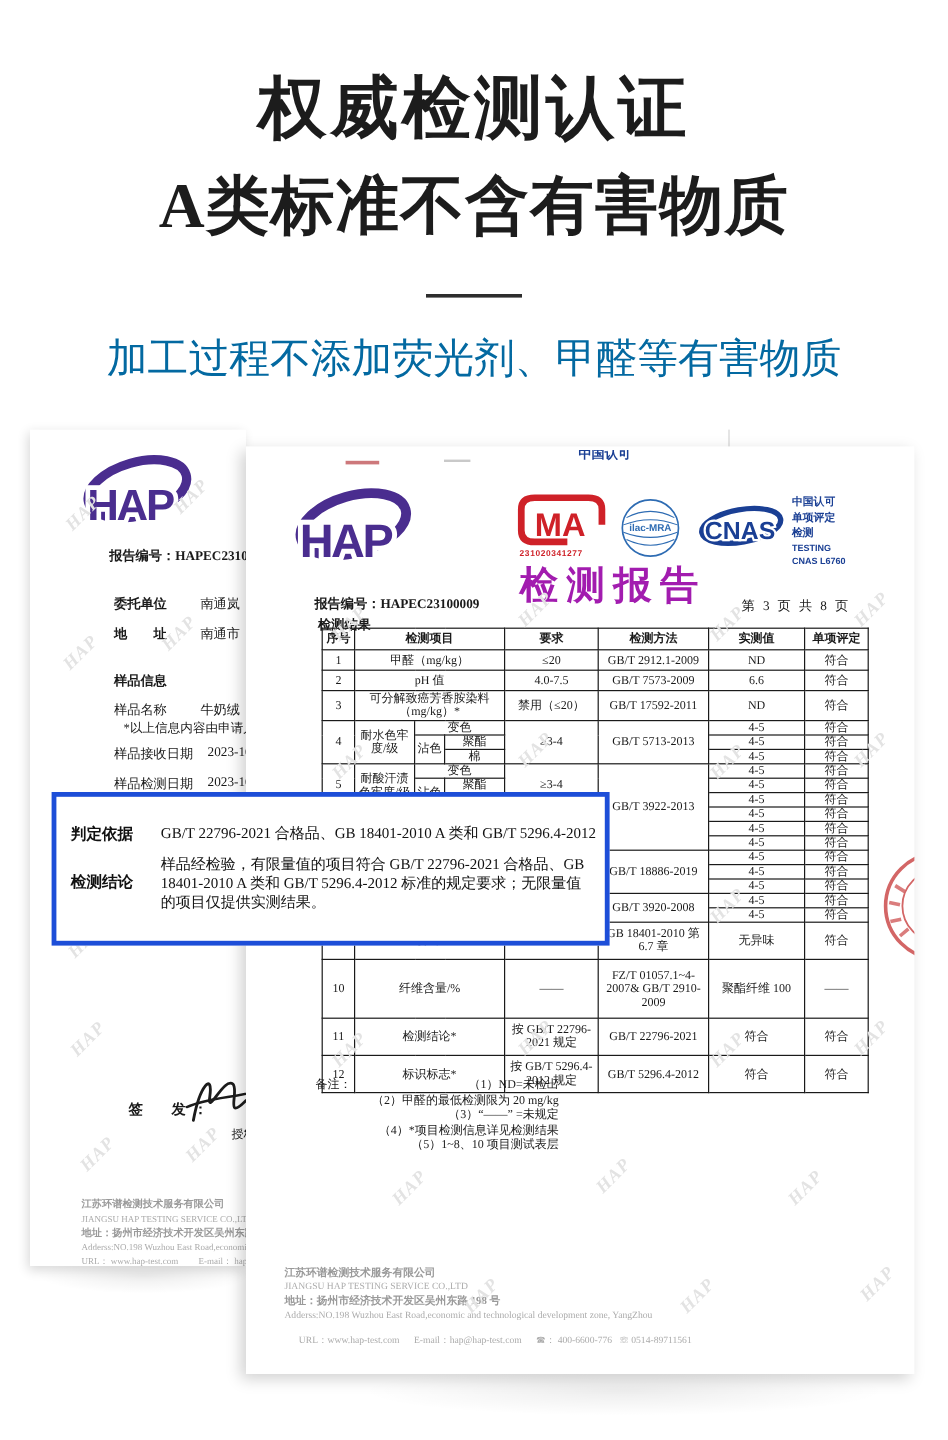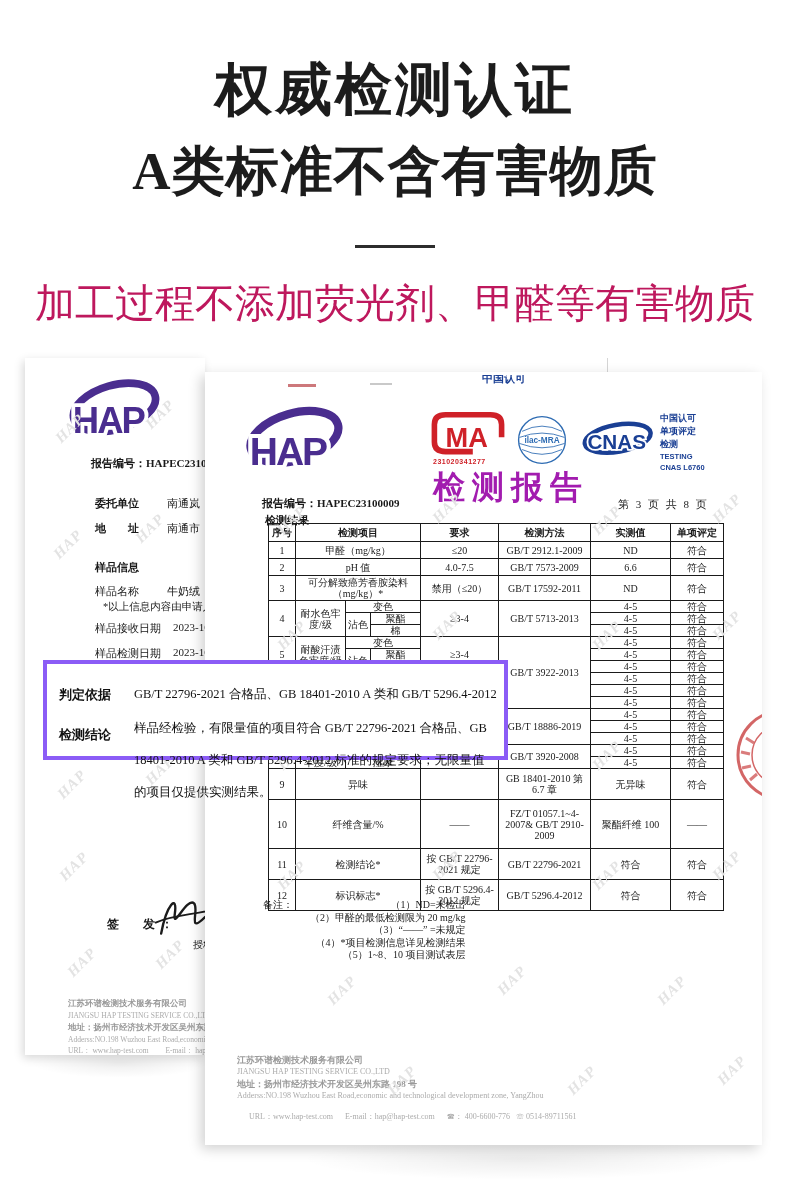--- a/index.html
+++ b/index.html
@@ -5,21 +5,21 @@
   html,body{margin:0;padding:0;background:#fff;}
   #canvas{position:relative;width:790px;height:1200px;background:#fff;overflow:hidden;
           font-family:"Liberation Serif","DejaVu Serif",serif;color:#1a1a1a;}
   
   .title1{position:absolute;left:0;top:52px;width:790px;text-align:center;
           font-size:57px;font-weight:bold;letter-spacing:3px;color:#1c1c1c;}
   .title2{position:absolute;left:0;top:136px;width:790px;text-align:center;
           font-size:53px;font-weight:bold;letter-spacing:1px;color:#1c1c1c;}
   .divider{position:absolute;left:355px;top:245px;width:80px;height:3px;background:#2d2d2d;}
   .subtitle{position:absolute;left:0;top:276px;width:790px;text-align:center;
-            font-size:40px;color:#be185d;}
+            font-size:34px;color:#0369a1;}
   
   .doc{position:absolute;background:#fff;overflow:hidden;}
   #leftDoc{left:25px;top:358px;width:180px;height:697px;z-index:1;
            box-shadow:-2px 3px 9px rgba(0,0,0,.16);}
   #rightDoc{left:205px;top:372px;width:557px;height:773px;z-index:2;
             box-shadow:-4px 4px 12px rgba(0,0,0,.18);}
   .wm{position:absolute;color:#e3e3e3;font-size:15px;font-style:italic;font-weight:bold;
       transform:rotate(-45deg);letter-spacing:1px;pointer-events:none;}
   .abs{position:absolute;white-space:nowrap;}
   .b{font-weight:bold;}
@@ -41,22 +41,22 @@
   #resultTable{position:absolute;left:63px;top:151px;width:455px;border-collapse:collapse;
                table-layout:fixed;font-size:10px;line-height:11px;text-align:center;}
   #resultTable td,#resultTable th{border:1px solid #1a1a1a;padding:0 1px;vertical-align:middle;
                font-weight:normal;overflow:hidden;}
   #resultTable th{font-weight:bold;height:17px;}
   .h16{height:16px;} .h24{height:24px;} .h11{height:11px;} .h30{height:30px;} .h48{height:48px;}
   .notes{font-size:10px;line-height:12.5px;}
   .rfoot1{font-size:9px;font-weight:bold;color:#9a9a9a;}
   .rfoot2{font-size:8px;color:#ababab;white-space:pre;}
   
-  #verdictBox{position:absolute;left:43px;top:660px;width:465px;height:100px;background:#fff;
-              border:4px solid #8b5cf6;box-sizing:border-box;z-index:5;}
+  #verdictBox{position:absolute;left:43px;top:660px;width:465px;height:128px;background:#fff;
+              border:4px solid #1d4ed8;box-sizing:border-box;z-index:5;}
   #verdictBox .vlbl{position:absolute;font-size:13px;font-weight:bold;color:#111;}
   #verdictBox .vtxt{position:absolute;font-size:12.5px;color:#111;}
   
   #stamp{position:absolute;left:515px;top:328px;width:90px;height:110px;opacity:.8;}
   .frag{position:absolute;}
   .shadowBlob{position:absolute;background:radial-gradient(ellipse at center,rgba(0,0,0,.07),rgba(0,0,0,0) 70%);}
 </style>
 </head>
 <body>
 
@@ -398,16 +398,16 @@
     <span class="wm" style="left:450px;top:610px;">HAP</span>
     <span class="wm" style="left:180px;top:700px;">HAP</span>
     <span class="wm" style="left:360px;top:700px;">HAP</span>
     <span class="wm" style="left:510px;top:690px;">HAP</span>
   </div>
 
   <div id="verdictBox">
     <span class="vlbl" style="left:12px;top:22px;">判定依据</span>
     <span class="vtxt" style="left:87px;top:22px;white-space:nowrap;">GB/T 22796-2021 合格品、GB 18401-2010 A 类和 GB/T 5296.4-2012</span>
     <span class="vlbl" style="left:12px;top:62px;">检测结论</span>
-    <span class="vtxt" style="left:87px;top:48px;width:362px;line-height:32px;">样品经检验，有限量值的项目符合 GB/T 22796-2021 合格品、GB 18401-2010 A 类和 GB/T 5296.4-2012 标准的规定要求；无限量值的项目仅提供实测结果。</span>
+    <span class="vtxt" style="left:87px;top:48px;width:362px;line-height:16px;">样品经检验，有限量值的项目符合 GB/T 22796-2021 合格品、GB 18401-2010 A 类和 GB/T 5296.4-2012 标准的规定要求；无限量值的项目仅提供实测结果。</span>
   </div>
 
 </div>
 
 </body></html>

